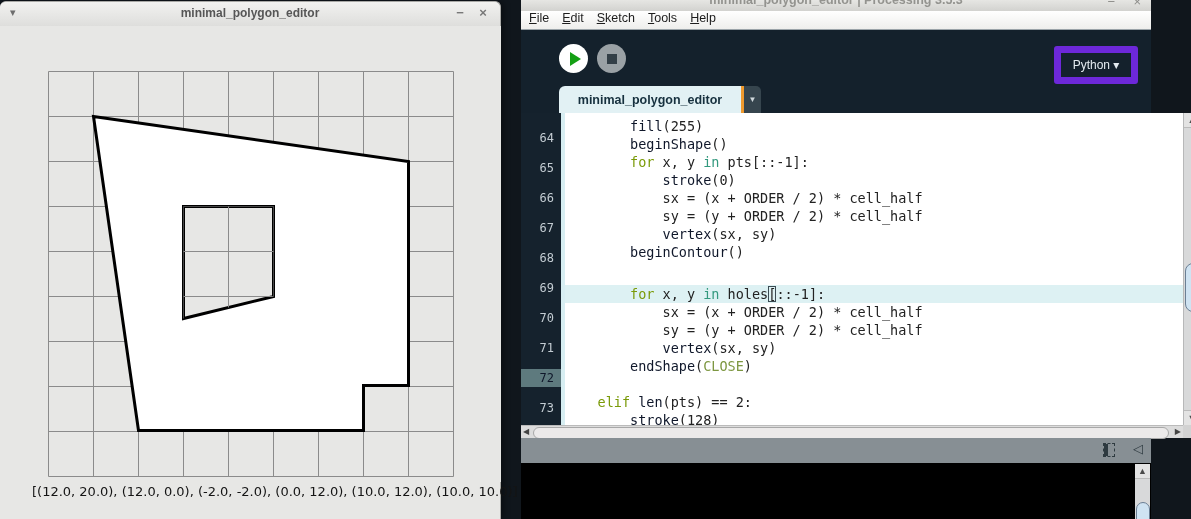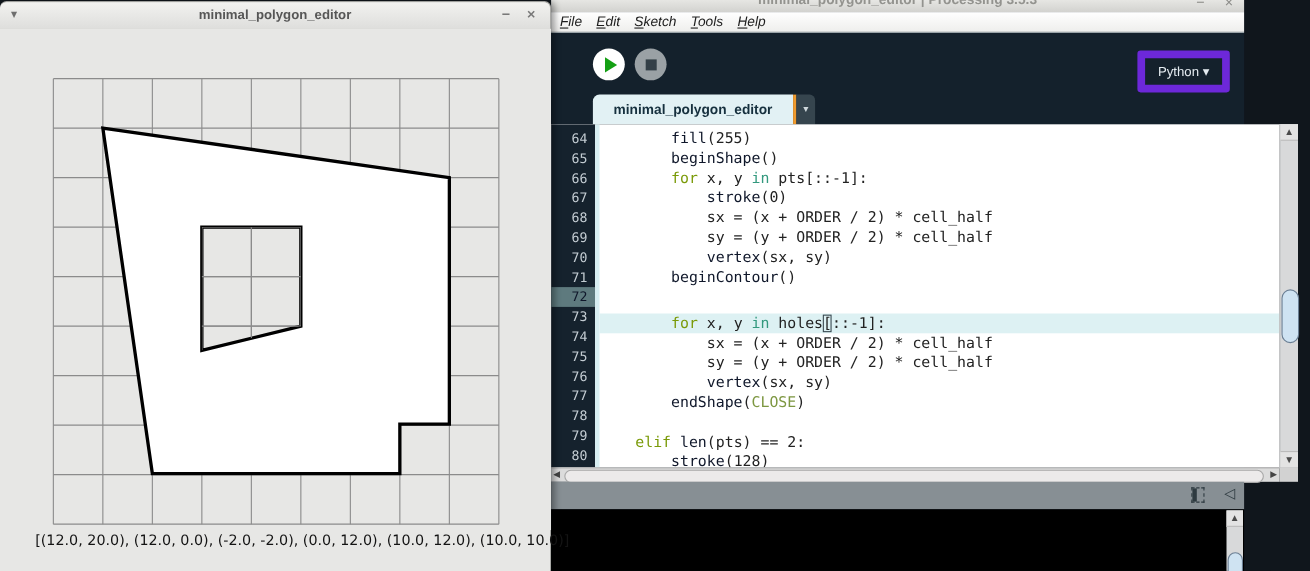--- a/index.html
+++ b/index.html
@@ -17,30 +17,30 @@
   #pg-menu-arrow{position:absolute;left:10px;top:4px;font-size:11px;color:#6e6e6e;cursor:default;}
   #pg-min{position:absolute;right:32px;top:3px;width:16px;text-align:center;
     font-size:13px;color:#787878;font-weight:bold;}
   #pg-close{position:absolute;right:9px;top:3px;width:16px;text-align:center;
     font-size:13px;color:#787878;font-weight:bold;}
   #pg-canvas{position:absolute;left:0;top:24px;width:501px;height:456px;display:block;}
   #pg-status{position:absolute;left:0;top:482px;width:501px;
     font-family:"DejaVu Sans",sans-serif;font-size:13px;color:#141414;
     padding-left:32px;box-sizing:border-box;white-space:nowrap;}
   
-  #ide{position:absolute;left:501px;top:0;width:630px;height:519px;background:#14212c;}
+  #ide{position:absolute;left:521px;top:0;width:630px;height:519px;background:#14212c;}
   #ide-titlebar{position:absolute;left:0;top:0;right:0;height:11px;
     background:linear-gradient(#e6e6e3,#d2d2cf);overflow:hidden;}
   #ide-title{position:absolute;left:0;right:0;top:-7px;text-align:center;
     font-size:12.5px;font-weight:bold;color:#93938f;white-space:nowrap;}
   #ide-min{position:absolute;right:36px;top:-6px;font-size:13px;color:#8b8b88;}
   #ide-close{position:absolute;right:10px;top:-6px;font-size:13px;color:#8b8b88;}
   #menubar{position:absolute;left:0;top:11px;right:0;height:19px;
     background:linear-gradient(#ffffff,#eeeeec);border-bottom:1px solid #9aa3a8;
-    display:flex;align-items:center;padding-left:6px;box-sizing:border-box;font-style:italic;}
+    display:flex;align-items:flex-start;padding-left:6px;box-sizing:border-box;}
   .menu-item{font-size:12.5px;color:#1d1d1d;margin-right:9px;padding:0 2px;cursor:default;}
   .menu-item u{text-decoration:underline;}
   #header{position:absolute;left:0;top:31px;right:0;height:82px;background:#14212c;}
   .tool-btn{position:absolute;top:13px;width:29px;height:29px;border-radius:50%;
     display:flex;align-items:center;justify-content:center;cursor:pointer;}
   #run-btn{left:38px;background:#ffffff;}
   #run-btn .glyph{width:0;height:0;border-left:11px solid #14a014;
     border-top:7px solid transparent;border-bottom:7px solid transparent;margin-left:4px;}
   #stop-btn{left:76px;background:#9aa1a5;}
   #stop-btn .glyph{width:10px;height:10px;background:#333f47;}
@@ -52,21 +52,21 @@
     display:flex;align-items:center;justify-content:center;
     font-size:12.5px;font-weight:bold;color:#16303e;cursor:pointer;}
   #tab-sep{width:3px;height:27px;background:#ef9a2e;}
   #tab-drop{width:17px;height:27px;background:#36454e;border-radius:0 5px 0 0;
     display:flex;align-items:center;justify-content:center;color:#cfd8dc;
     font-size:8px;cursor:pointer;}
   
   #editor{position:absolute;left:0;top:113px;width:679px;height:312px;background:#ffffff;overflow:hidden;}
   #gutter{position:absolute;left:0;top:0;width:40px;height:312px;background:#15222d;padding-top:4px;box-sizing:border-box;}
   .gut-row{height:18px;line-height:18px;text-align:right;padding-right:7px;
-    font-family:"DejaVu Sans Mono","Liberation Mono",monospace;font-size:12px;color:#c3ccd2;}
+    font-family:"DejaVu Sans Mono","Liberation Mono",monospace;font-size:12px;color:#c3ccd2;margin-top:12px;}
   .gut-row.hl{background:#5e7a7e;color:#0f172a;}
   #edge-strip{position:absolute;left:40px;top:0;width:4px;height:312px;background:#d7eef2;}
   #code{position:absolute;left:44px;top:0;right:17px;height:312px;padding-top:4px;box-sizing:border-box;cursor:text;}
   .code-row{height:18px;line-height:18px;white-space:pre;
     font-family:"DejaVu Sans Mono","Liberation Mono",monospace;font-size:13.5px;color:#222222;}
   .code-row.hl{background:#ddf1f3;margin-top:24px;}
   .tok-fn{color:#0f172a;}
   .tok-kw{color:#7a9a08;}
   .tok-kw2{color:#33997e;}
   .tok-const{color:#7d9741;}

